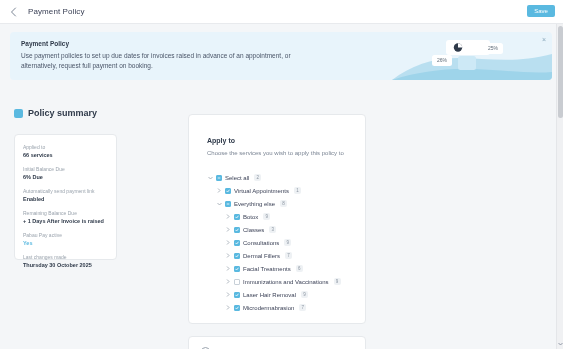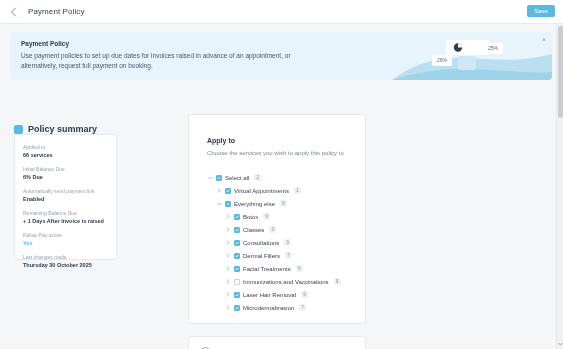--- a/index.html
+++ b/index.html
@@ -82,21 +82,21 @@
   }
   .banner-close {
     position: absolute; right: 6px; top: 4px;
     font-size: 7px; color: #8aa8bb; cursor: pointer;
     line-height: 7px;
   }
   .banner-art { position: absolute; right: 0; top: 0; width: 160px; height: 48px; }
 
   
   .summary-header {
-    position: absolute; left: 14px; top: 100px;
+    position: absolute; left: 14px; top: 84px;
     display: flex; align-items: flex-end; gap: 5px;
   }
   .summary-header-icon {
     width: 9px; height: 9px; border-radius: 2px;
     background: #5ab9e0; display: block;
   }
   .summary-header-title {
     font-size: 9px; font-weight: bold; color: #2f3a4a;
   }
   .summary-card {

